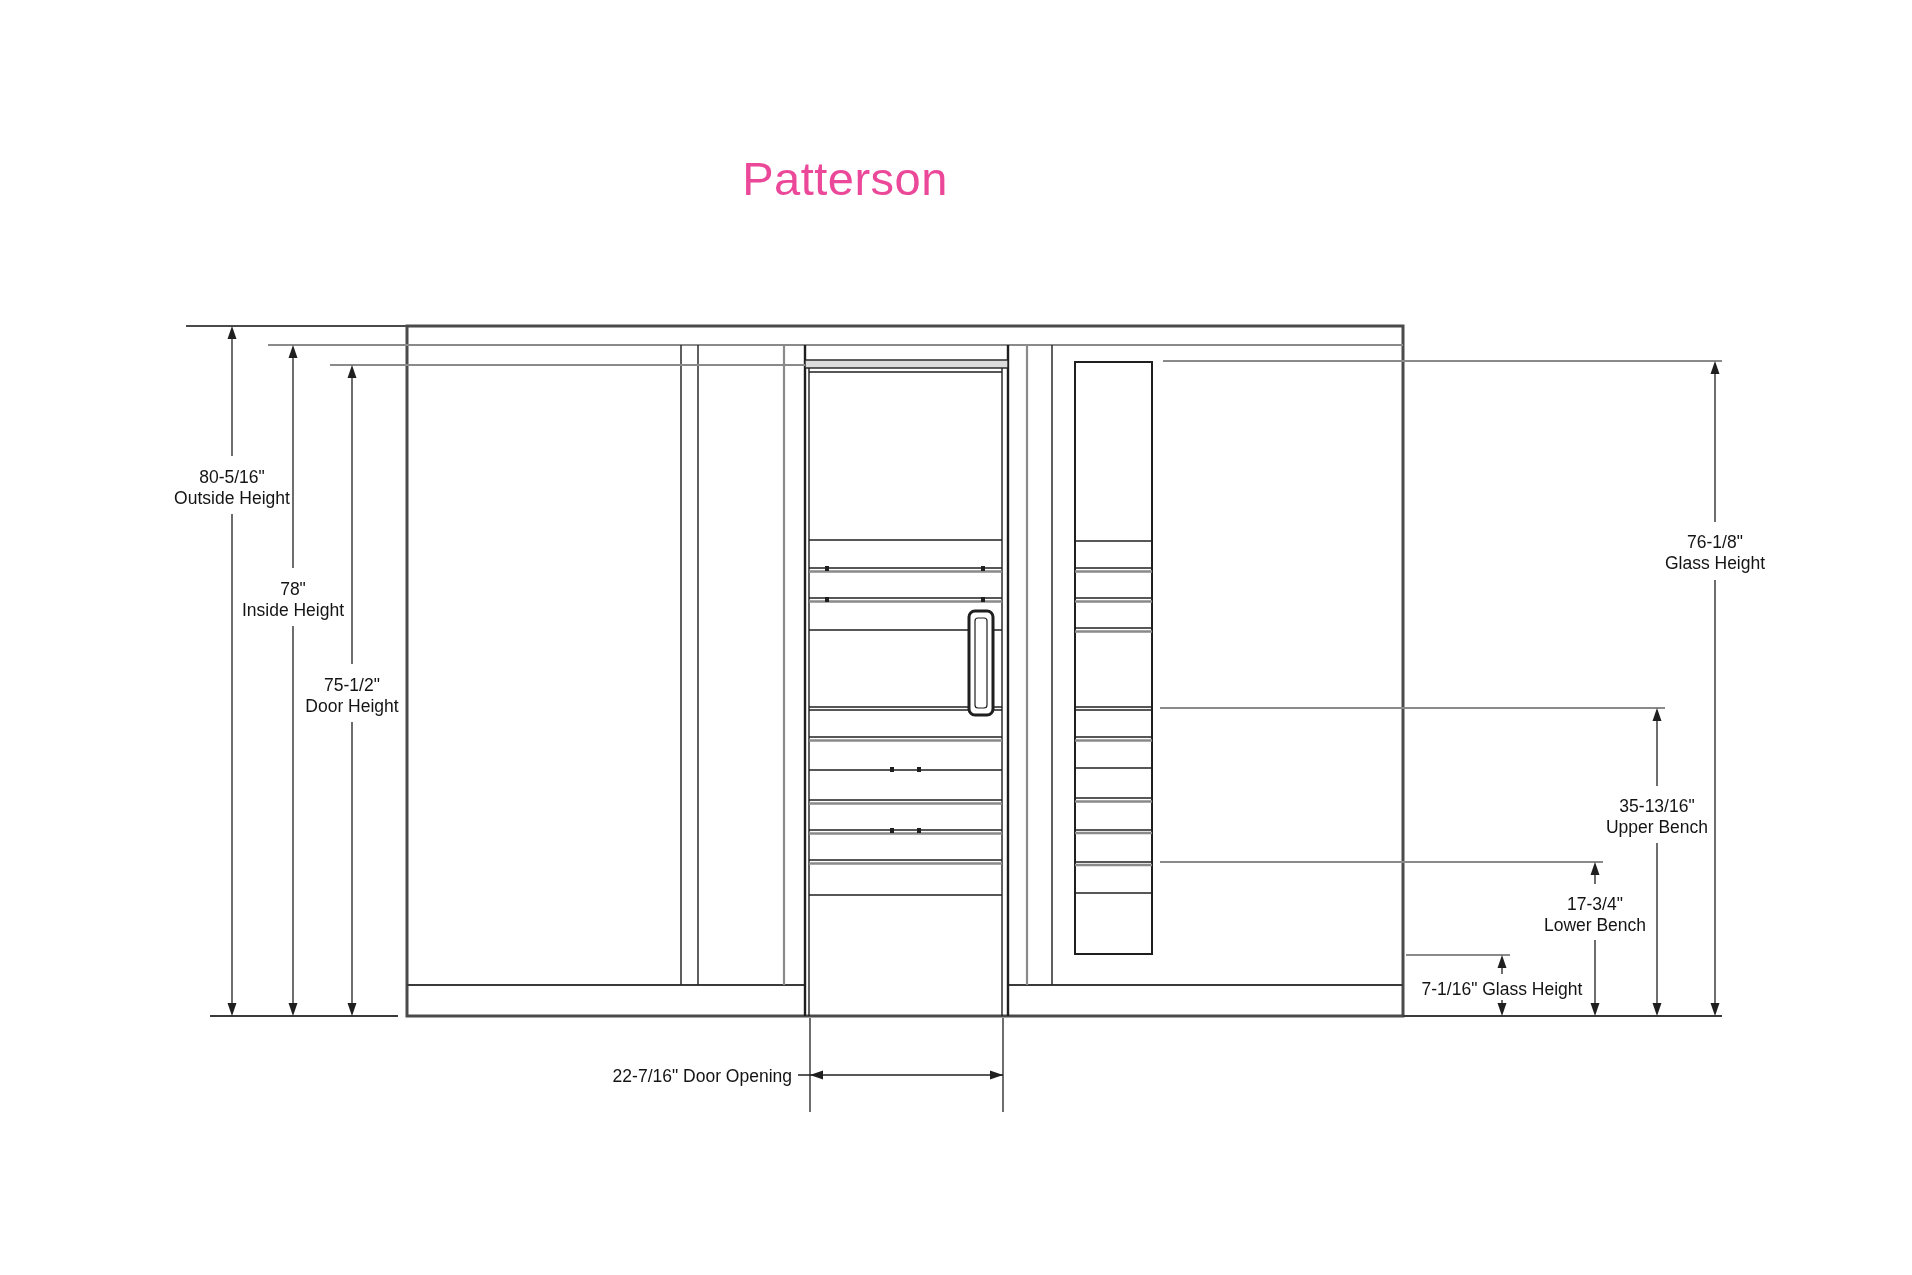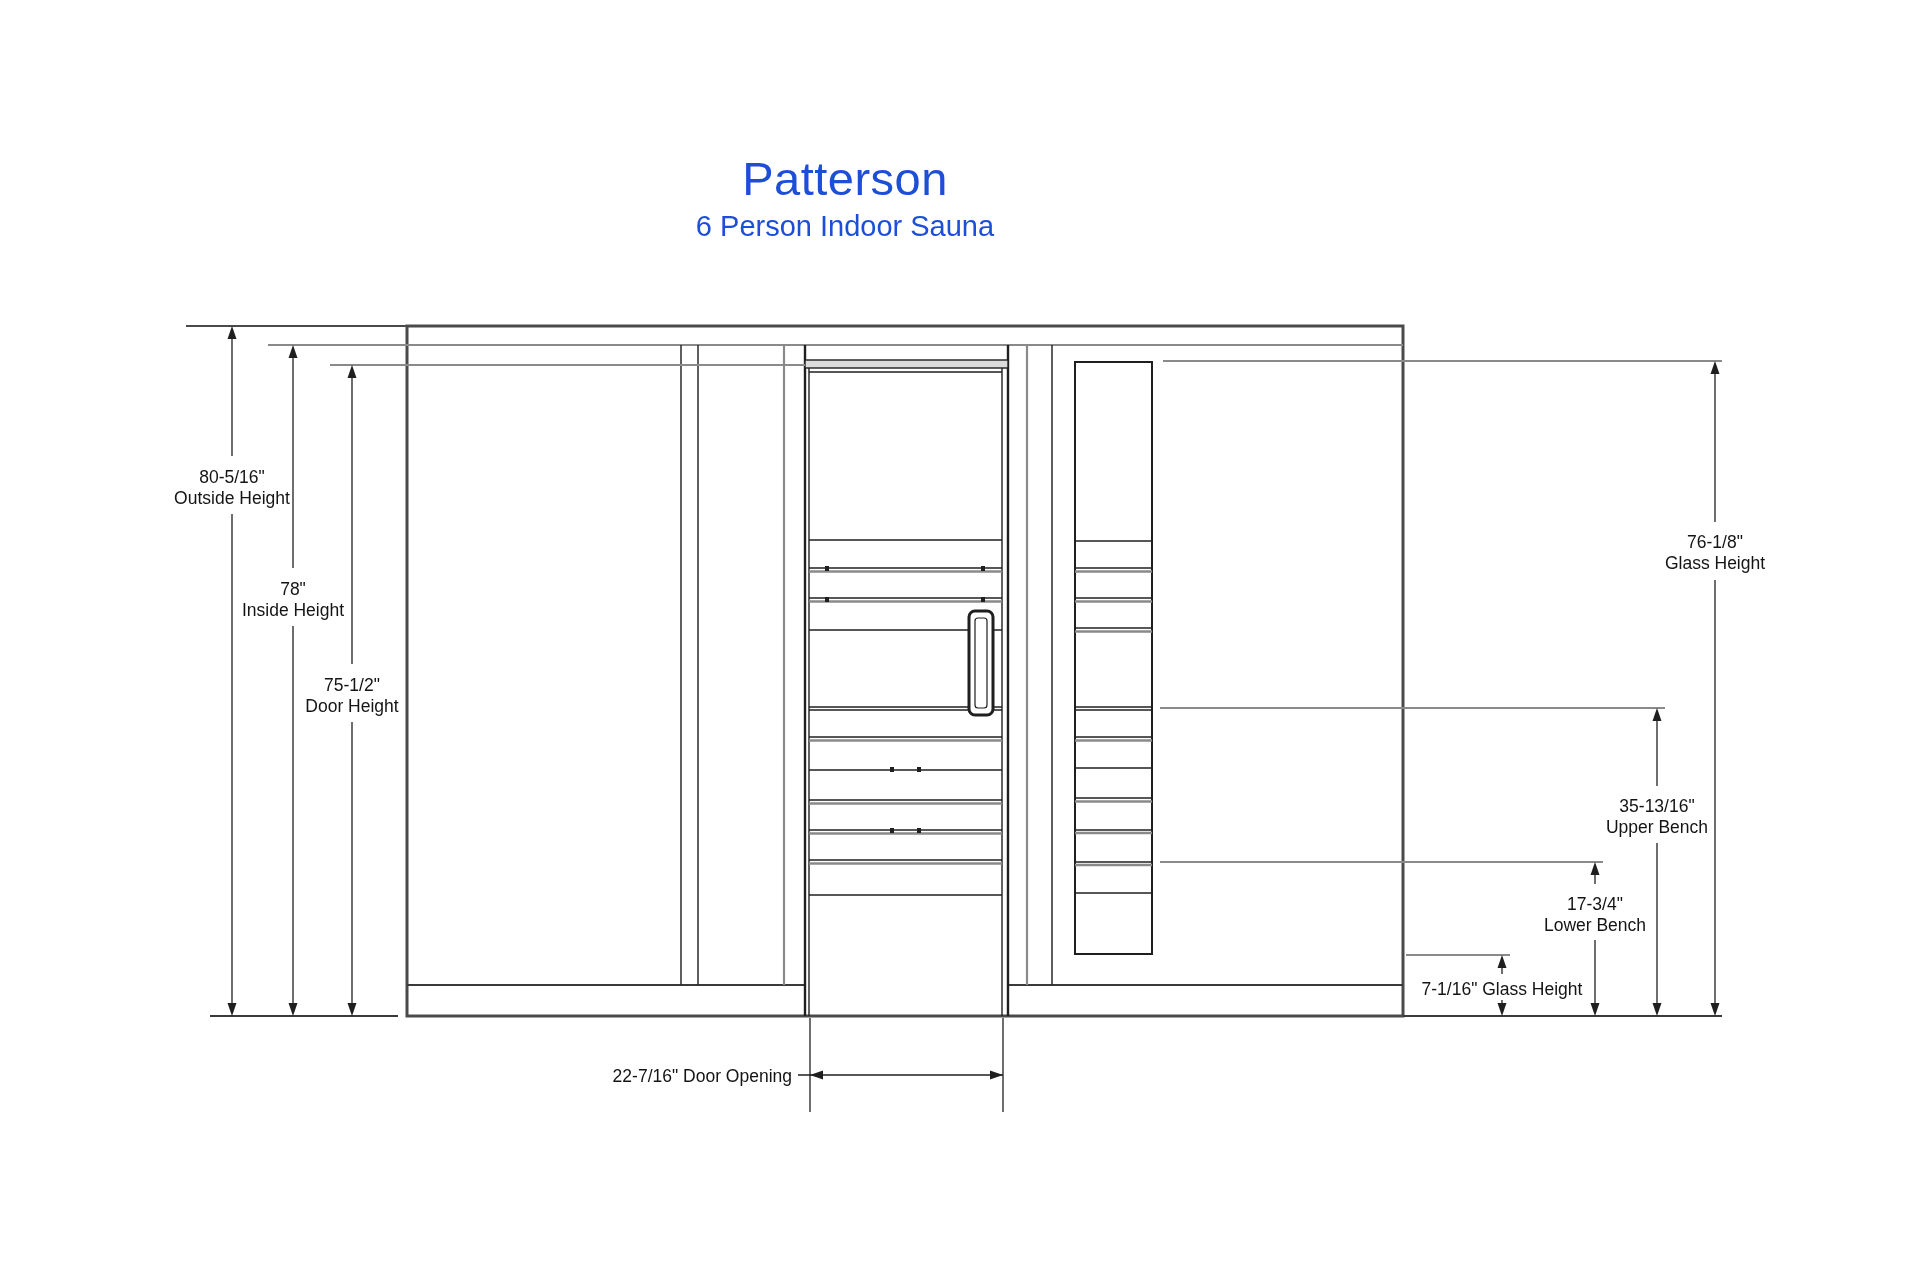--- a/index.html
+++ b/index.html
@@ -7,21 +7,21 @@
     position:relative;
     width:1912px;height:1275px;
     background:#ffffff;
     font-family:"Liberation Sans", sans-serif;
     overflow:hidden;
   }
   .title-block{
     position:absolute;
     left:345px;top:150px;width:1000px;
     text-align:center;
-    color:#1d4ed8;
+    color:#ec4899;
   }
   .title{
     font-size:47px;
     line-height:58px;
     letter-spacing:0.5px;
   }
   .subtitle{
     font-size:29px;
     line-height:36px;
   }
@@ -31,21 +31,20 @@
     fill:#141414;
   }
 </style>
 </head>
 <body>
 
 <div class="canvas">
 
   <div class="title-block">
     <div class="title">Patterson</div>
-    <div class="subtitle">6 Person Indoor Sauna</div>
   </div>
 
   <svg width="1912" height="1275" viewBox="0 0 1912 1275">
 
     <g stroke="#4a4a4a" fill="none">
       <rect x="407" y="326" width="996" height="690" stroke-width="3"></rect>
 
       <line x1="268" y1="345" x2="1403" y2="345" stroke="#8a8a8a" stroke-width="2.2"></line>
 
       <line x1="407" y1="985" x2="805" y2="985" stroke="#3a3a3a" stroke-width="2"></line>

